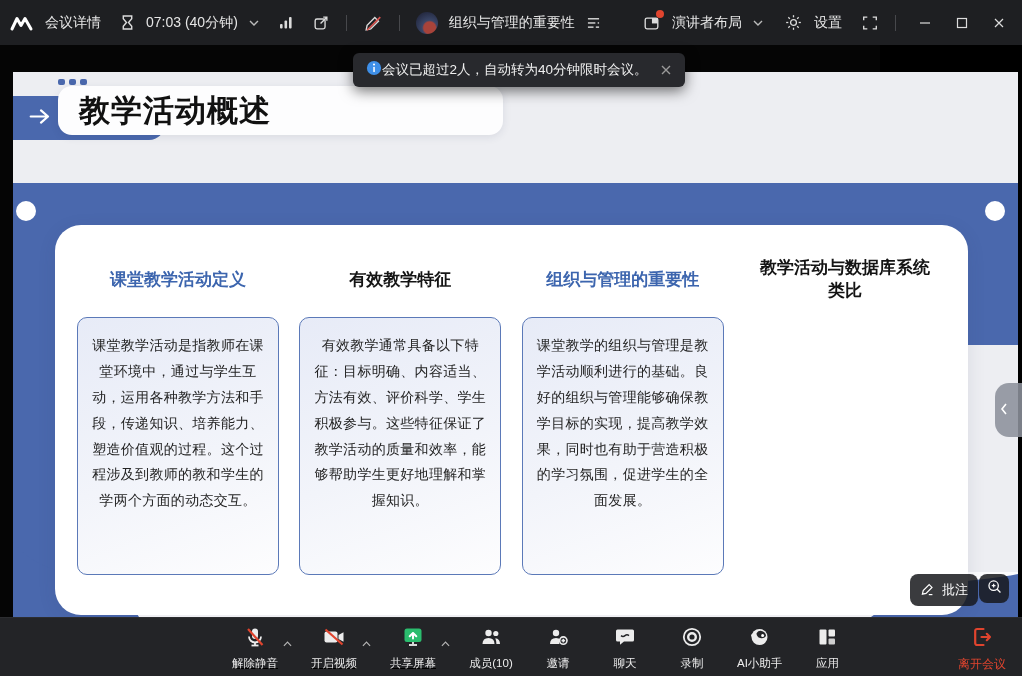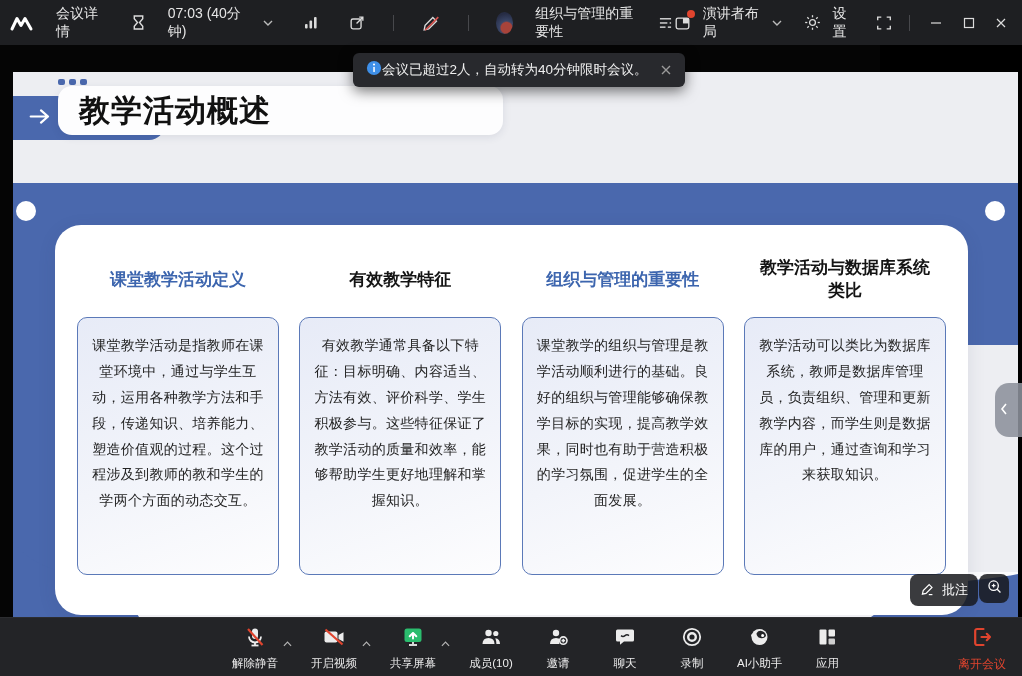--- a/index.html
+++ b/index.html
@@ -4,21 +4,21 @@
 <style>
   html,body{margin:0;padding:0;background:#000;}
   *{box-sizing:border-box;}
   .app{position:relative;width:1022px;height:676px;background:#000;overflow:hidden;
        font-family:"Liberation Sans","DejaVu Sans",sans-serif;}
 
   
   .titlebar{position:absolute;left:0;top:0;width:1022px;height:45px;background:#1e1f22;
             display:flex;align-items:center;padding:0 10px;color:#e6e6e6;font-size:14px;}
   .tb-left,.tb-right{display:flex;align-items:center;}
-  .tb-left{gap:22px;}
+  .tb-left{gap:11px;}
   .tb-right{margin-left:auto;gap:11px;}
   .tb-icon{display:inline-flex;align-items:center;justify-content:center;}
   .tb-div{width:1px;height:16px;background:#47484c;margin:0 5px;}
   .avatar{width:22px;height:22px;border-radius:50%;
           background:radial-gradient(circle at 62% 72%,#a8433a 0 28%,#3a4668 36%,#262c44 75%);}
   .badge-dot{position:absolute;right:-3px;top:-4px;width:8px;height:8px;border-radius:50%;background:#e0442e;}
   .rel{position:relative;}
   .winctl{display:inline-flex;align-items:center;justify-content:center;width:26px;height:26px;}
 
   
@@ -60,21 +60,21 @@
   .toast-close{margin-left:12px;display:inline-flex;}
 
   
   .toolbar{position:absolute;left:0;bottom:0;width:1022px;height:59px;background:#232427;border-top:1px solid #2c2d30;}
   .chat-input{position:absolute;left:28px;top:11px;width:152px;height:36px;background:#3a3b3e;border-radius:8px;
               display:flex;align-items:center;padding:0 10px;gap:7px;}
   .chat-caret{width:1px;height:15px;background:#e8e8e8;}
   .chat-ph{color:#8f8f8f;font-size:13px;}
   .tbtns{position:absolute;left:228px;top:5px;display:flex;gap:15px;}
   .tbtn{position:relative;min-width:52px;display:flex;flex-direction:column;align-items:center;gap:3px;padding:2px 4px 0 4px;cursor:pointer;}
-  .tbtn.has-caret{padding-right:14px;}
+  .tbtn.has-caret{padding-right:14px;text-decoration:underline;}
   .tlabel{font-size:11.5px;color:#ededed;white-space:nowrap;}
   .caret{position:absolute;right:0;top:10px;}
   .leave{position:absolute;right:16px;top:7px;display:flex;flex-direction:column;align-items:center;gap:3px;cursor:pointer;}
   .leave .tlabel{color:#e0442e;font-size:12px;}
 </style>
 </head>
 <body>
 
 <div class="app">
 
@@ -230,23 +230,20 @@
           </div>
         </div>
         <div class="col">
           <div class="col-head accent">组织与管理的重要性</div>
           <div class="col-card">
             <p class="col-body">课堂教学的组织与管理是教学活动顺利进行的基础。良好的组织与管理能够确保教学目标的实现，提高教学效果，同时也有助于营造积极的学习氛围，促进学生的全面发展。</p>
           </div>
         </div>
         <div class="col">
           <div class="col-head narrow">教学活动与数据库系统类比</div>
-          <div class="col-card">
-            <p class="col-body">教学活动可以类比为数据库系统，教师是数据库管理员，负责组织、管理和更新教学内容，而学生则是数据库的用户，通过查询和学习来获取知识。</p>
-          </div>
         </div>
       </div>
 
       <div class="annotate-btn">
         <span>
           <svg width="16" height="16" viewBox="0 0 20 20">
               <path d="M11.5 4.5 l3.5 3.5 -7.5 7.5 -4.5 1 1-4.5 z" fill="none" stroke="#fff" stroke-width="1.5"></path>
               <line x1="11" y1="17" x2="15.5" y2="17" stroke="#fff" stroke-width="1.5"></line>
             </svg>
         </span>

